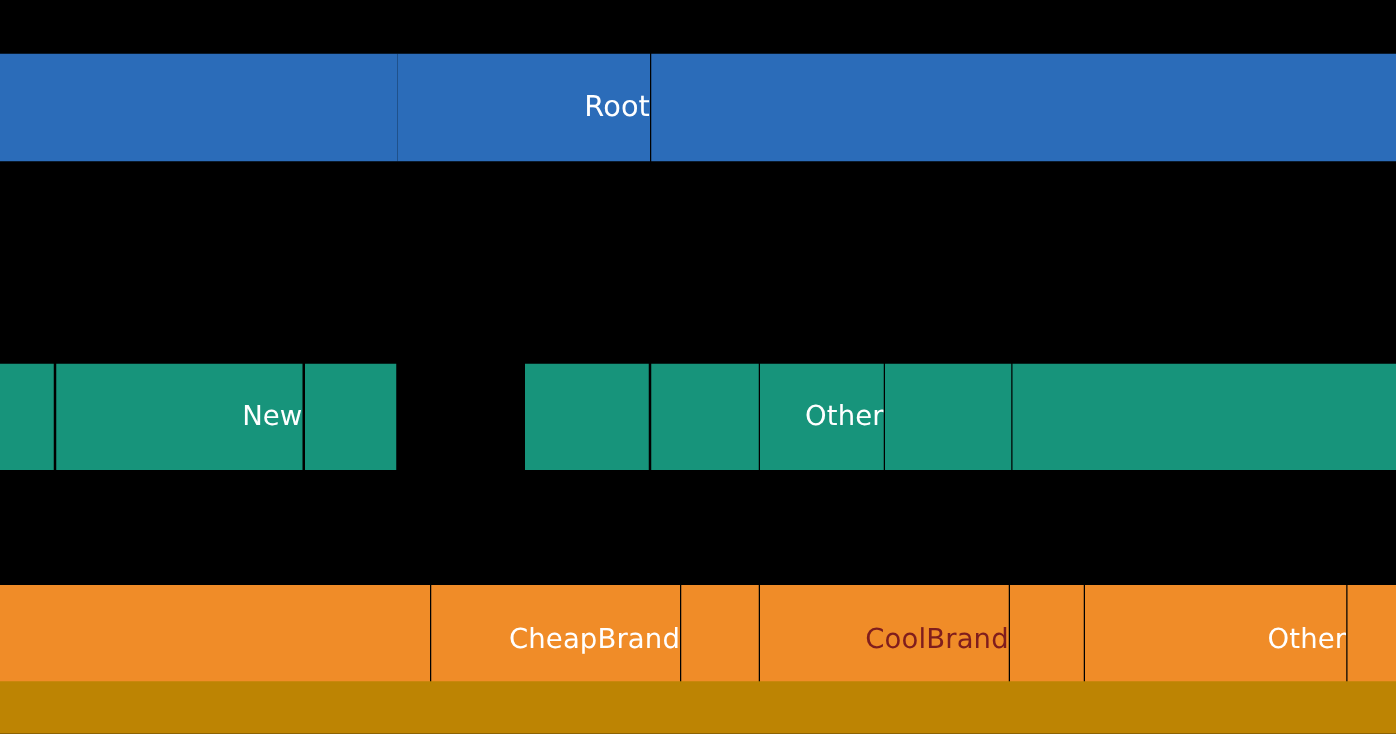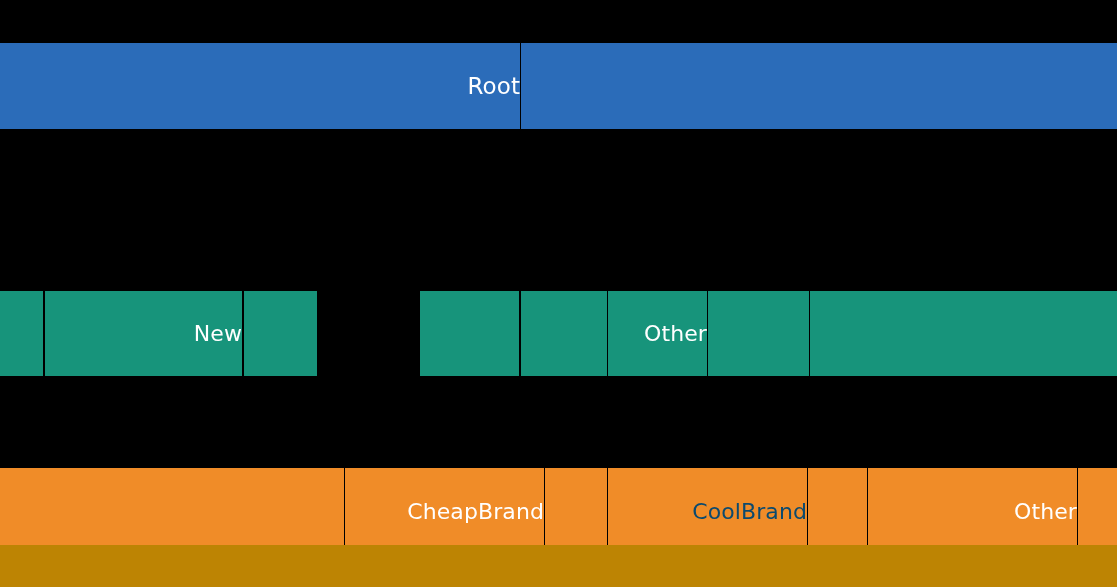--- a/index.html
+++ b/index.html
@@ -96,21 +96,21 @@
       <div class="node" style="left: 0px; width: 344px; background: rgb(240, 140, 40);">
         <span class="node-label" style="color: rgb(255, 255, 255);"></span>
       </div>
       <div class="node" style="left: 345px; width: 199px; background: rgb(240, 140, 40);">
         <span class="node-label" style="color: rgb(255, 255, 255);">CheapBrand</span>
       </div>
       <div class="node" style="left: 545px; width: 62px; background: rgb(240, 140, 40);">
         <span class="node-label" style="color: rgb(255, 255, 255);"></span>
       </div>
       <div class="node" style="left: 608px; width: 199px; background: rgb(240, 140, 40);">
-        <span class="node-label" style="color: #0c4a6e;">CoolBrand</span>
+        <span class="node-label" style="color: #7f1d1d;">CoolBrand</span>
       </div>
       <div class="node" style="left: 808px; width: 59px; background: rgb(240, 140, 40);">
         <span class="node-label" style="color: rgb(255, 255, 255);"></span>
       </div>
       <div class="node" style="left: 868px; width: 209px; background: rgb(240, 140, 40);">
         <span class="node-label" style="color: rgb(255, 255, 255);">Other</span>
       </div>
       <div class="node" style="left: 1078px; width: 39px; background: rgb(240, 140, 40);">
         <span class="node-label" style="color: rgb(255, 255, 255);"></span>
       </div>

